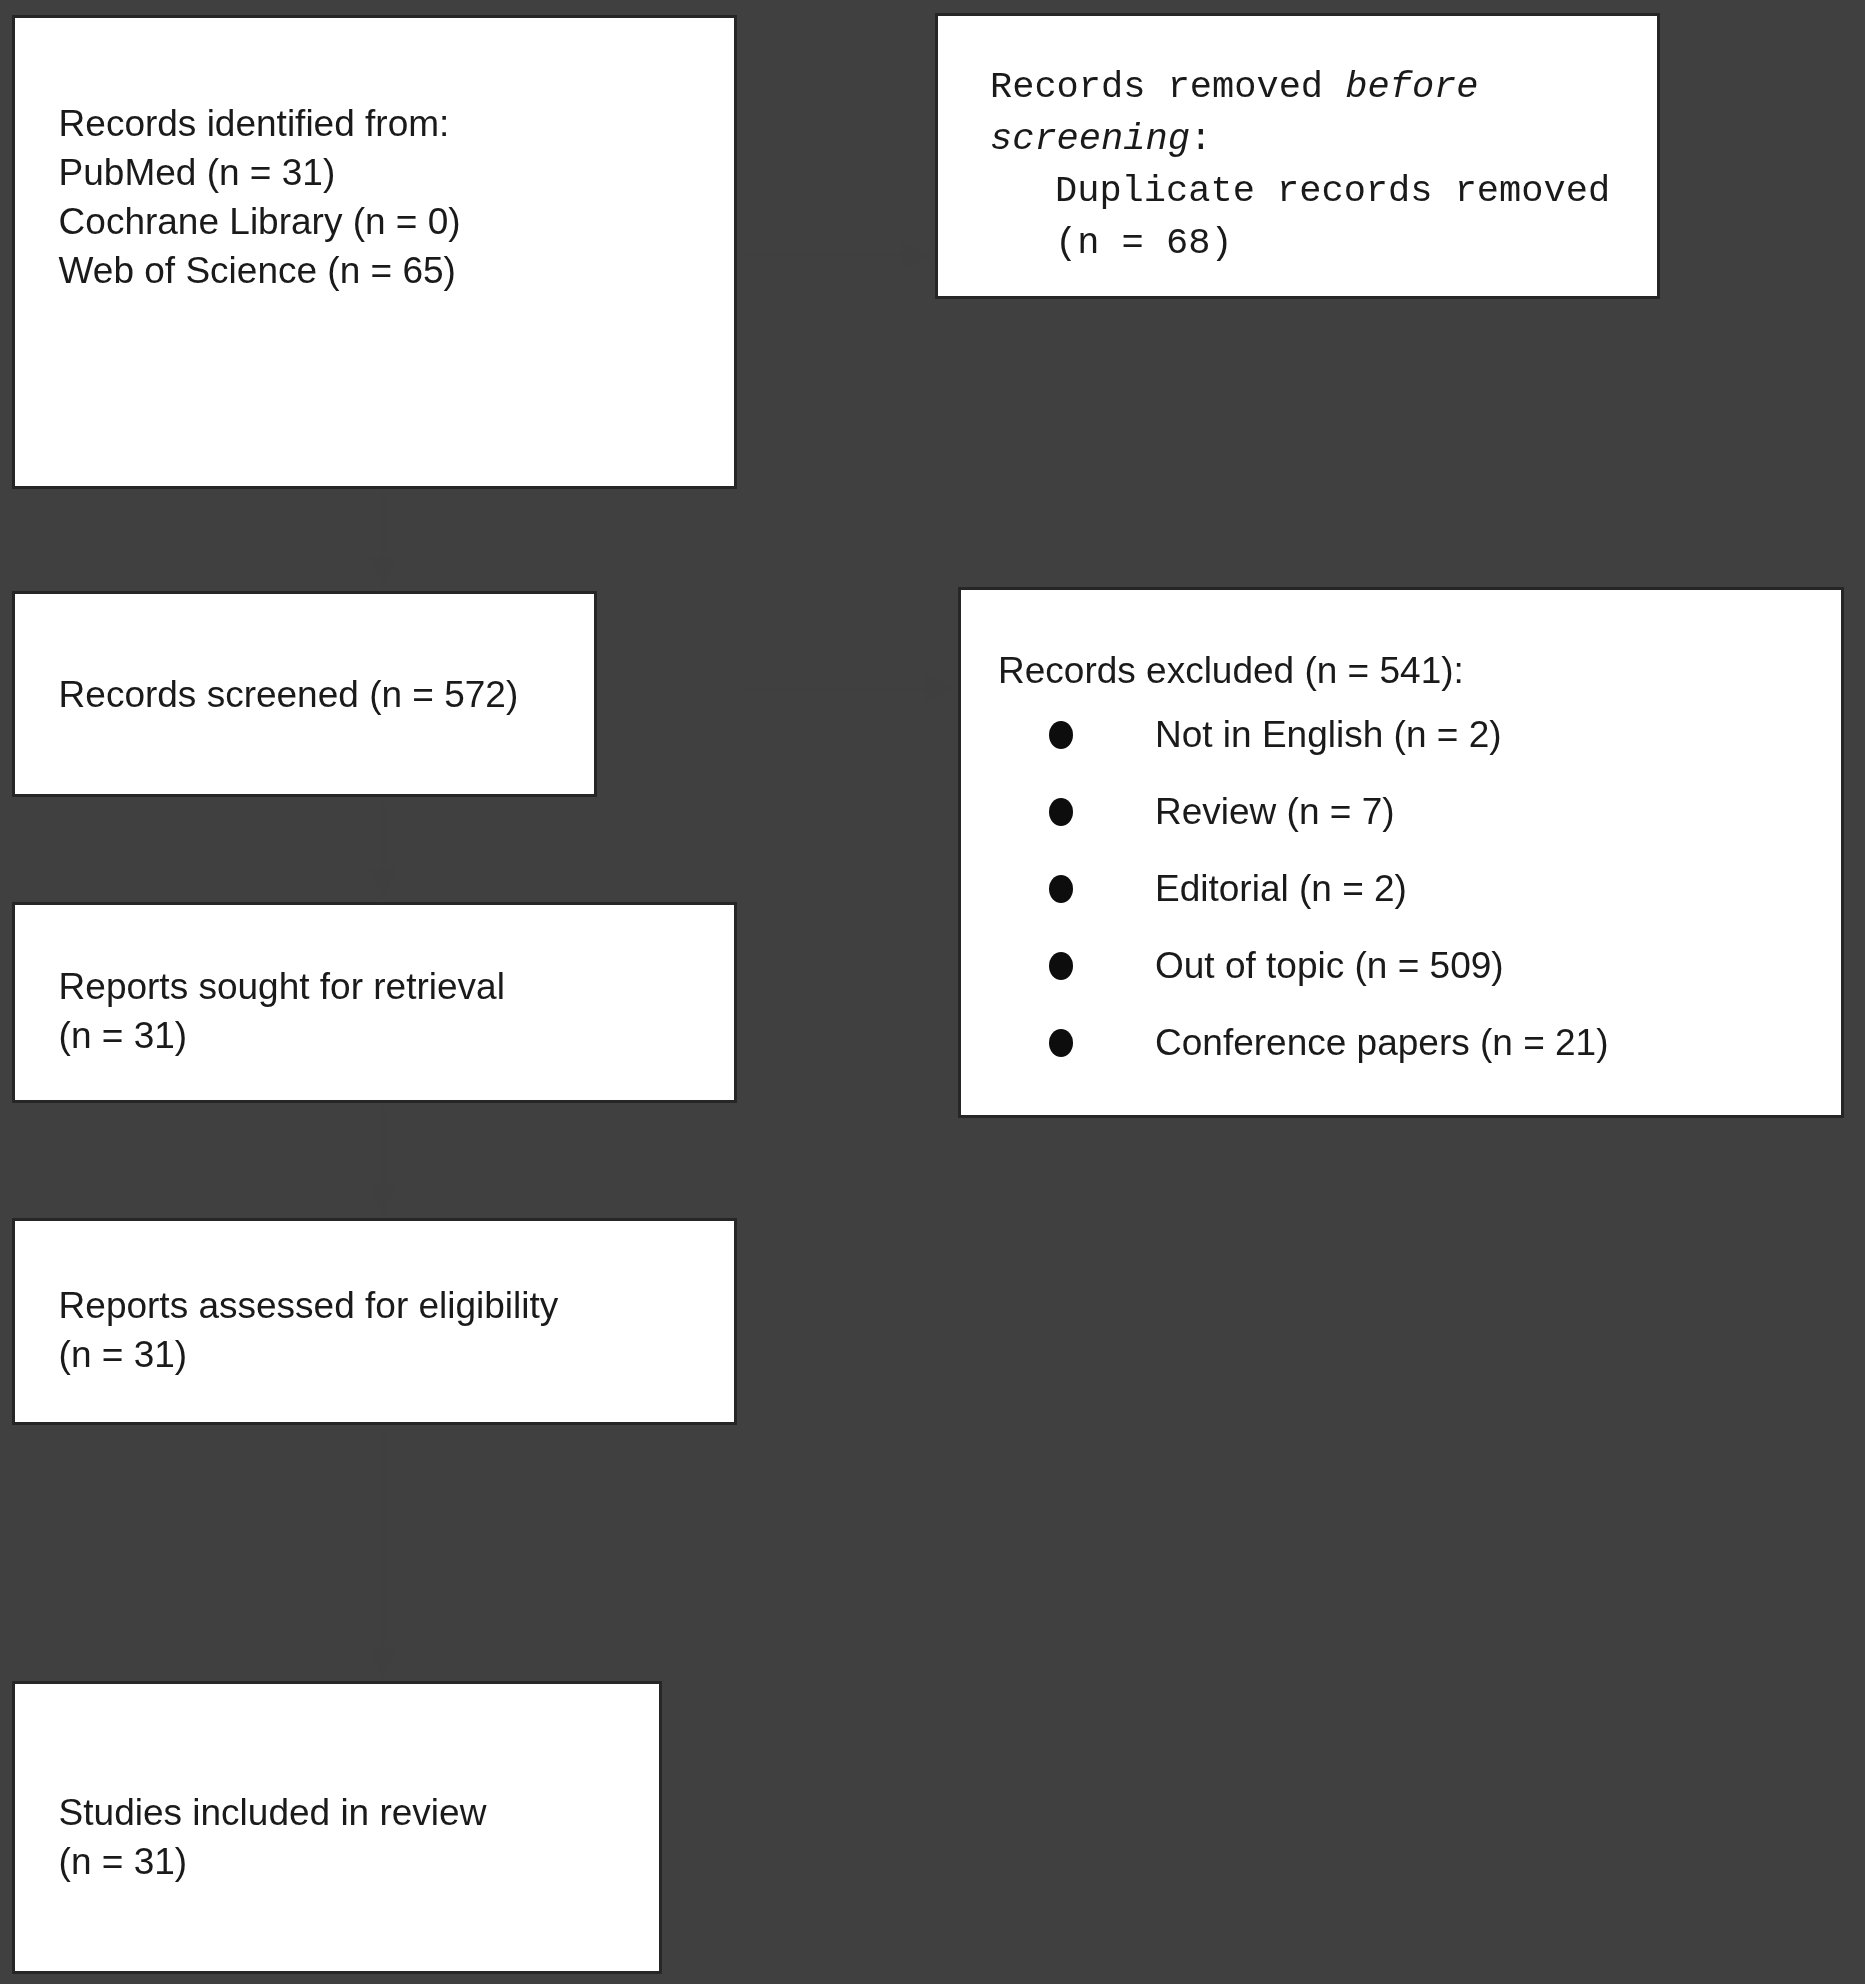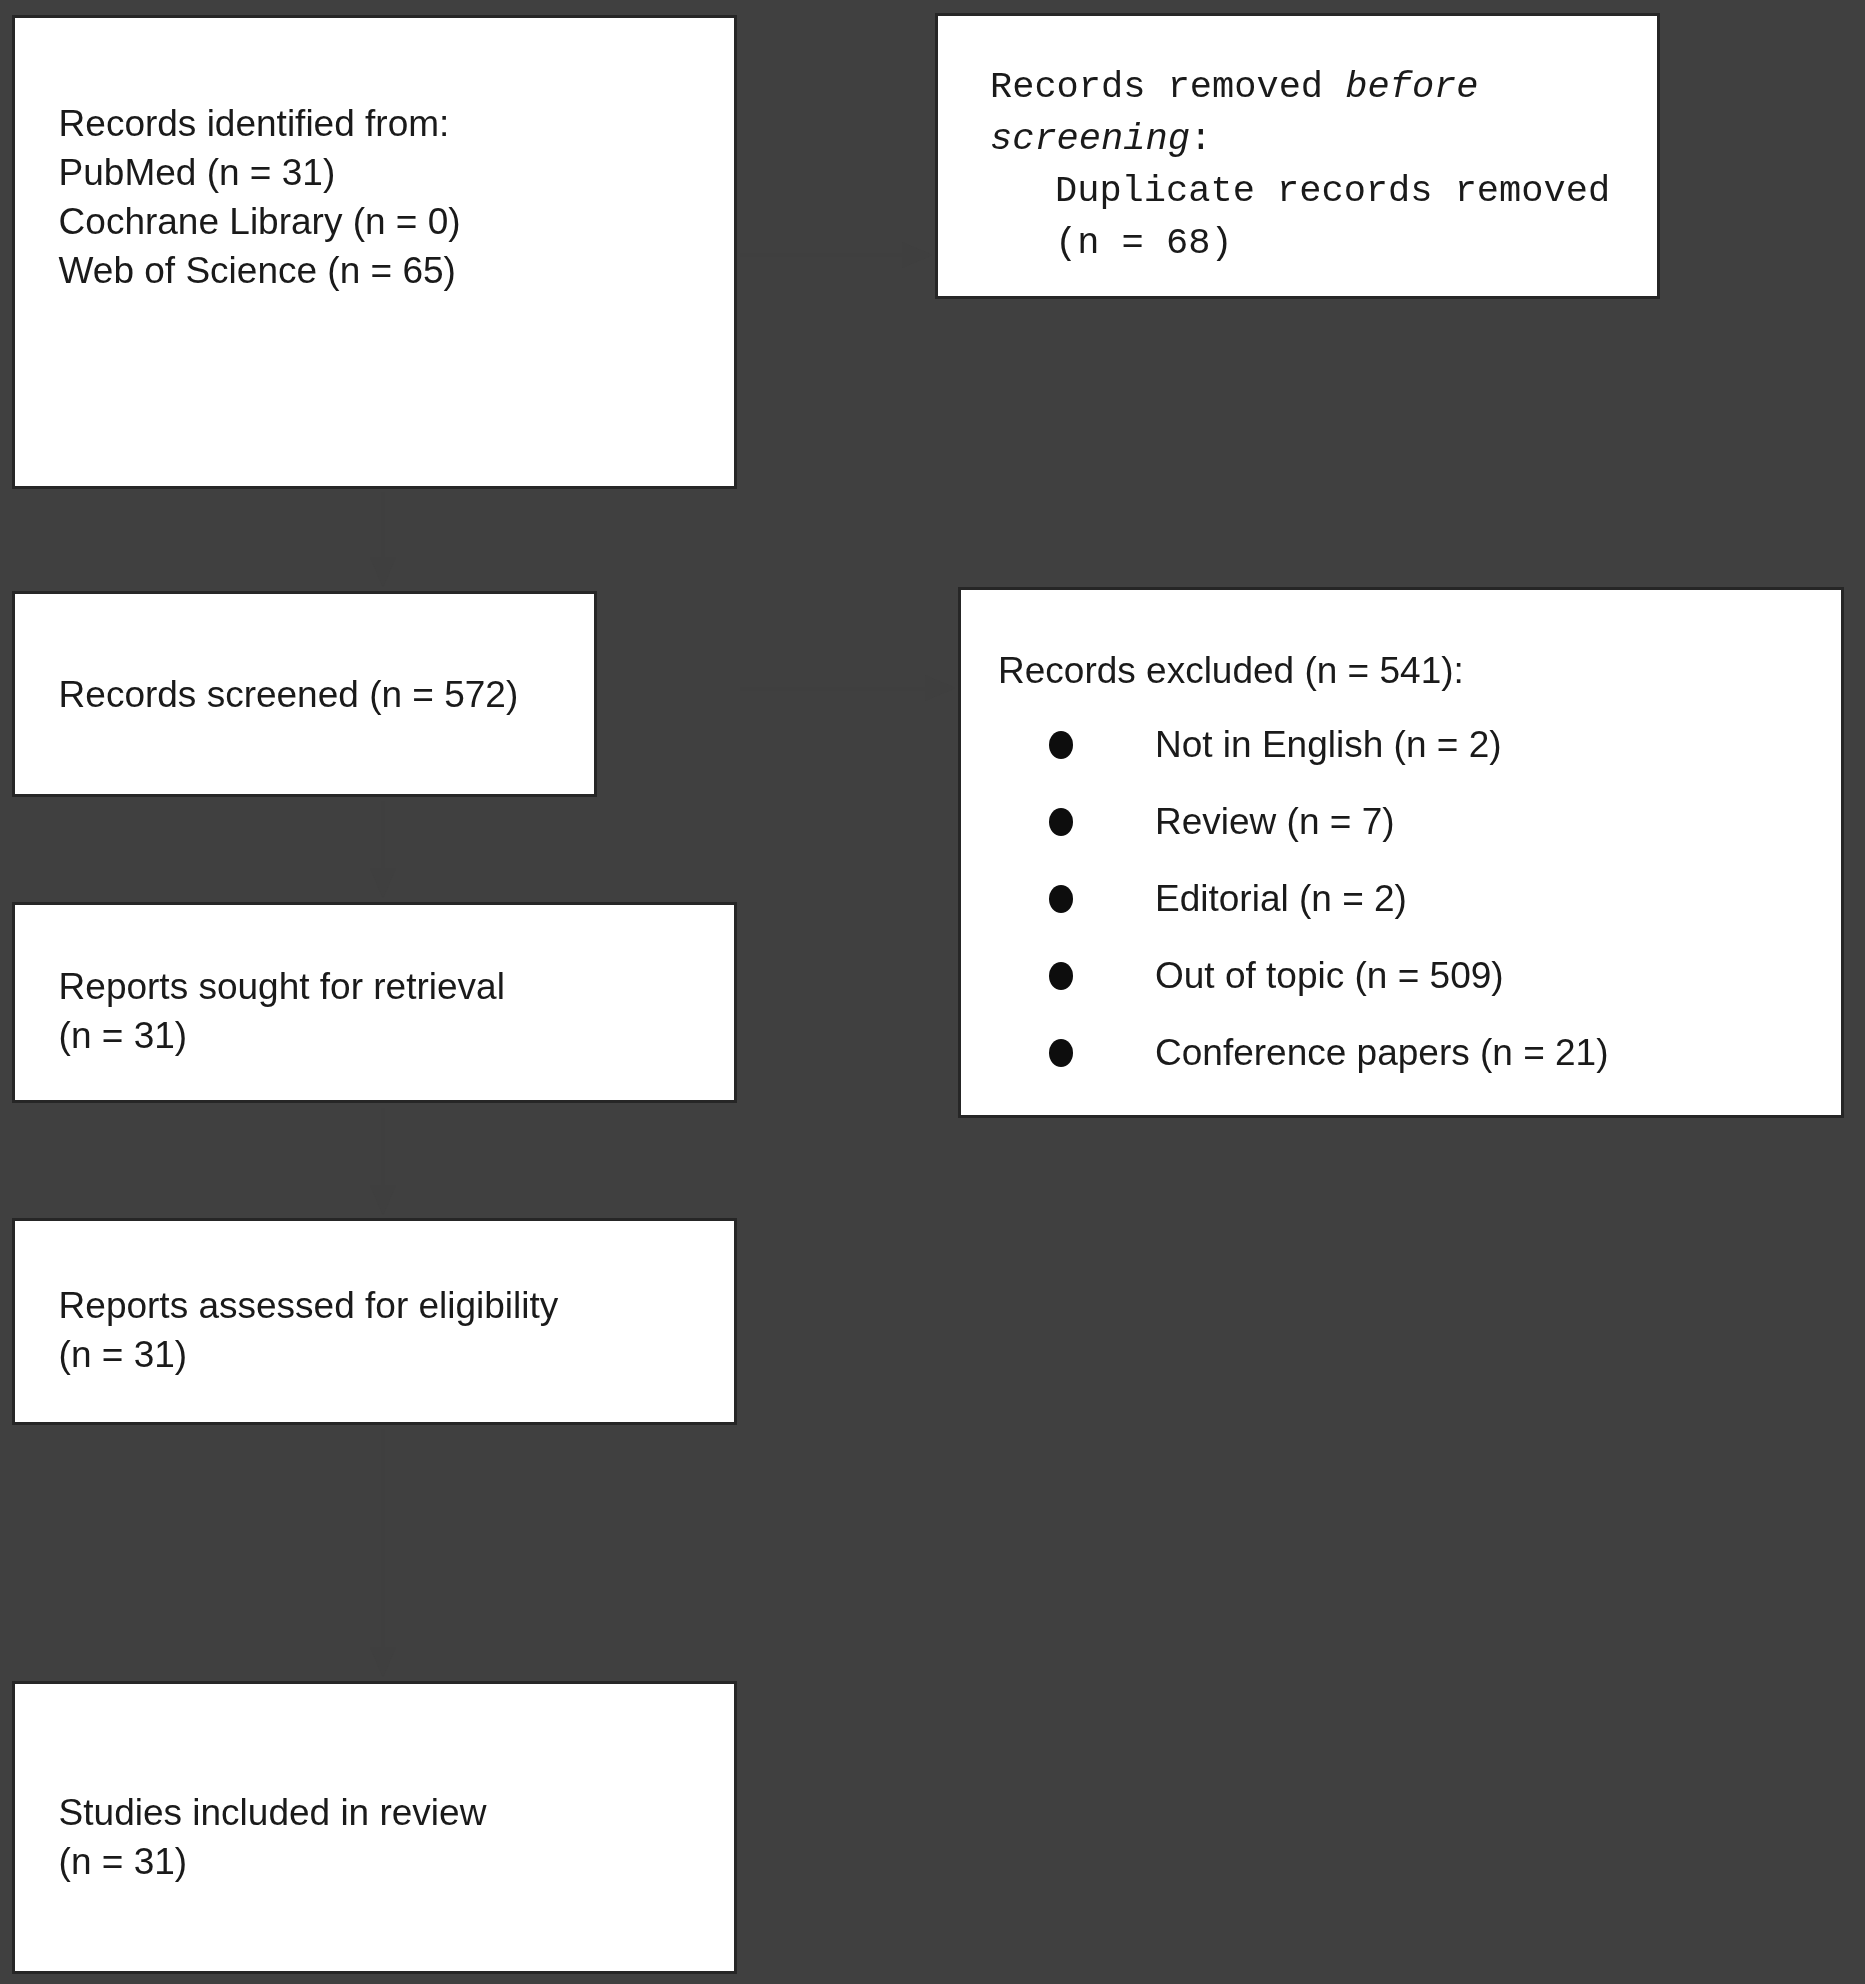--- a/index.html
+++ b/index.html
@@ -51,35 +51,35 @@
   #box-removed{left:935px;top:13.3px;width:725px;height:286px;font-family:Liberation Mono, monospace;}
   #box-removed .content{padding:45px 29px 0 52px;line-height:52px;}
   #box-removed p{margin:0;}
   #box-removed .indent{margin-left:65px;}
   
   #box-screened{left:11.6px;top:591px;width:585px;height:206px;}
   #box-screened .content{display:flex;align-items:center;height:100%;padding-left:44px;box-sizing:border-box;}
   
   #box-excluded{left:958px;top:587px;width:886px;height:531px;}
   #box-excluded .content{padding:56px 23px 0 37px;}
-  #box-excluded .bullets{margin-top:28px;}
+  #box-excluded .bullets{margin-top:18px;}
   .bullet-row{display:flex;align-items:center;height:43px;margin-bottom:34px;}
   .dot{
     width:24px;height:28px;border-radius:50%;
     background:#0d0d0d;margin-left:51px;flex:0 0 auto;
   }
   .bullet-text{margin-left:82px;white-space:nowrap;}
   
   #box-sought{left:11.6px;top:902px;width:725px;height:201px;}
   #box-sought .content{padding:57px 23px 0 44px;}
   
   #box-assessed{left:11.6px;top:1218px;width:725px;height:207px;}
   #box-assessed .content{padding:60px 23px 0 44px;}
   
-  #box-included{left:11.6px;top:1681px;width:725px;height:293px;}
+  #box-included{left:11.6px;top:1681px;width:650px;height:293px;}
   #box-included .content{padding:104px 23px 0 44px;}
 </style>
 </head>
 <body>
 
 <div id="canvas">
 
   <div class="box" id="box-identified">
     <div class="content">
       <span class="line">Records identified from:</span>

